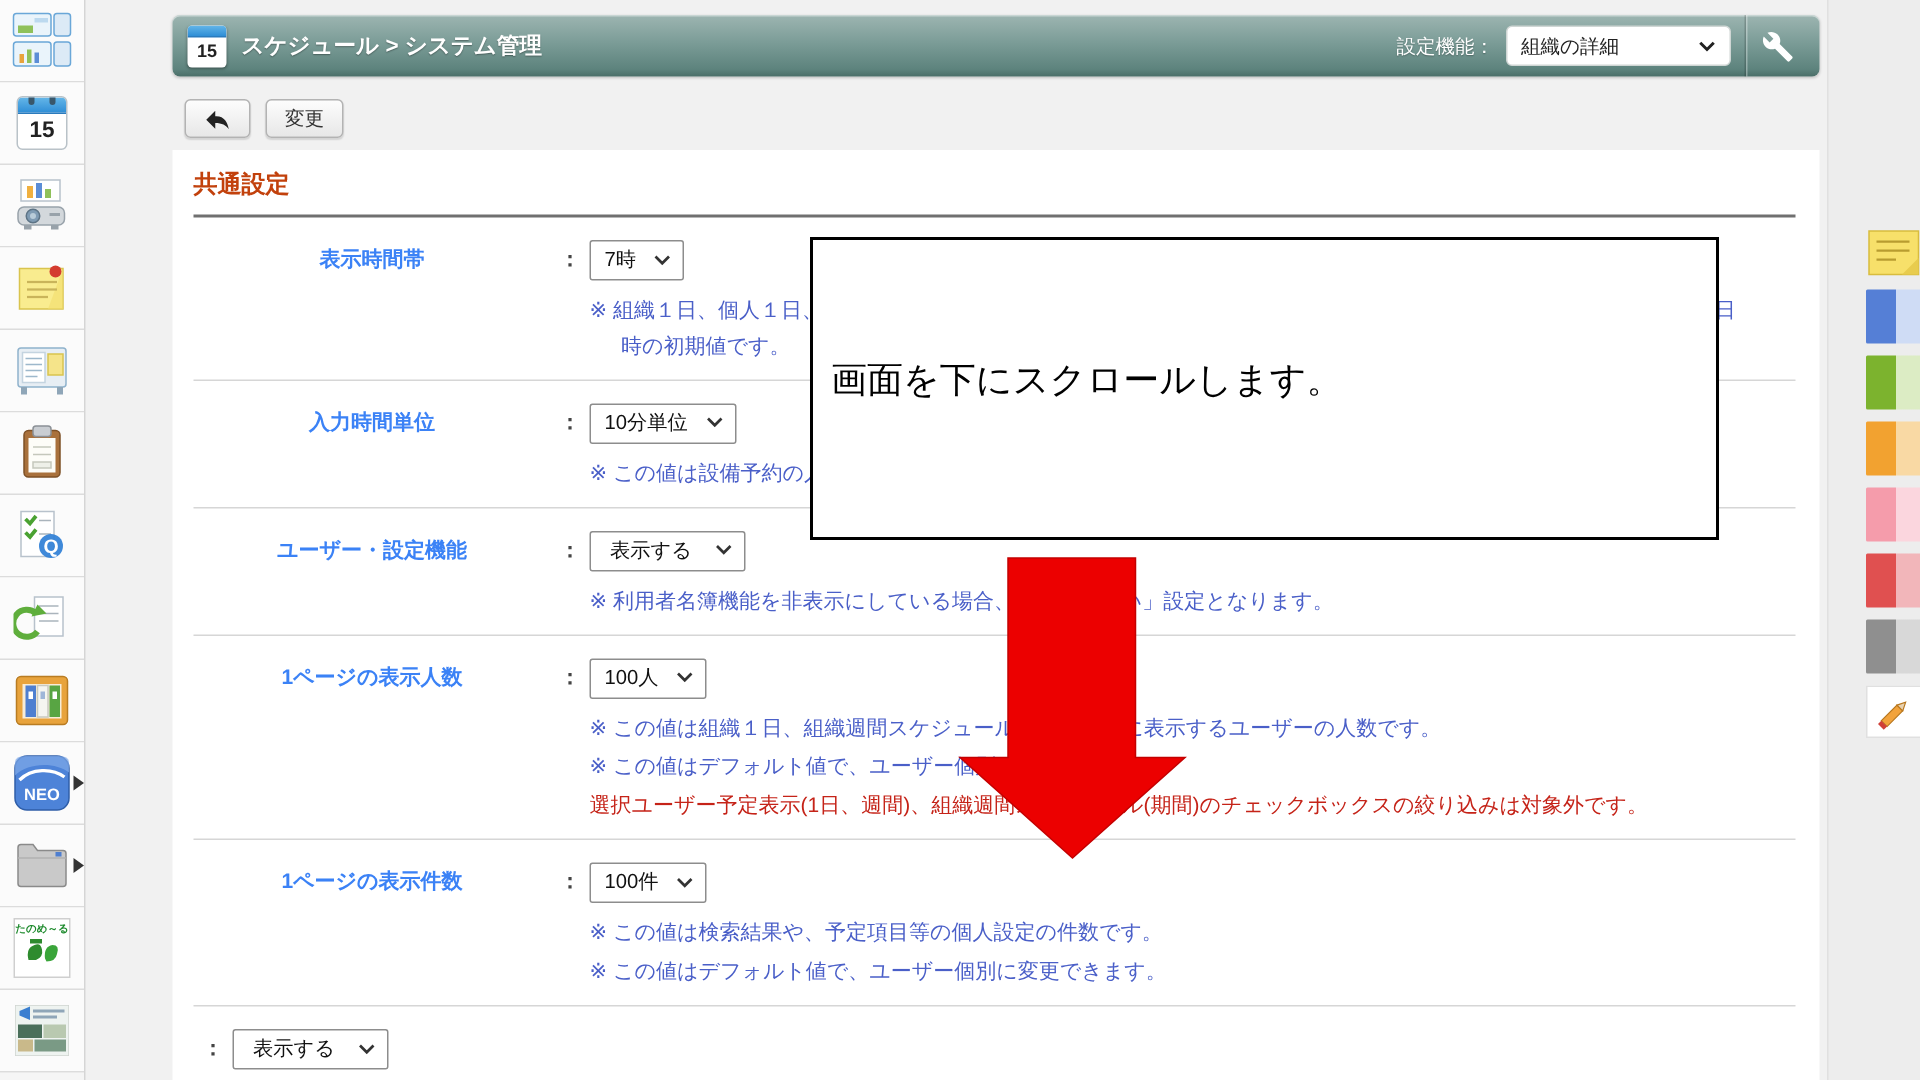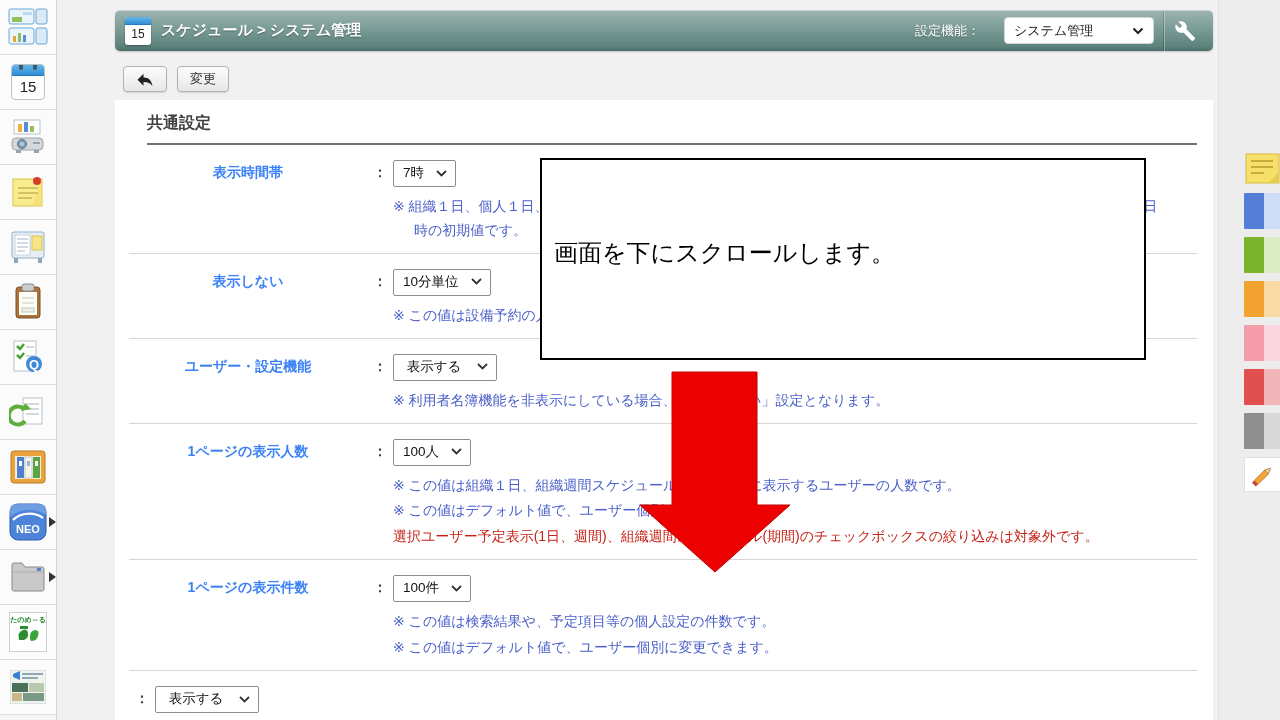--- a/index.html
+++ b/index.html
@@ -13,55 +13,55 @@
   
   .lsb { position:absolute; left:0; top:0; width:57px; height:720px;
          background:#f5f5f5; border-right:1px solid #d5d5d5; }
   .app-cell { height:55px; border-bottom:1px solid #dcdcdc; background:#fbfbfb;
               display:flex; align-items:center; justify-content:center; position:relative; cursor:pointer; }
   .tri { position:absolute; right:0px; top:50%; margin-top:-5px; width:0; height:0;
          border-left:7px solid #333; border-top:5px solid transparent; border-bottom:5px solid transparent; }
   .cal { width:34px; height:36px; background:#fff; border:1px solid #b9c2c8; border-radius:4px; position:relative; overflow:hidden; }
   .cal-top { height:11px; background:linear-gradient(180deg,#64b6e8,#2f8ed6); border-bottom:1px solid #2a7bbd; }
   .cal-peg { position:absolute; top:-2px; width:4px; height:7px; background:#39576b; border-radius:2px; }
-  .cal-num { text-align:center; font-size:15px; font-weight:normal; color:#222; line-height:22px; }
+  .cal-num { text-align:center; font-size:15px; font-weight:bold; color:#222; line-height:22px; }
   .tano-box { width:38px; height:40px; background:#fff; border:1px solid #cfcfcf; text-align:center; padding-top:3px; }
   .tano-text { display:block; color:#1f8b2e; font-weight:bold; font-size:7px; line-height:1.1; }
 
   
   .hdr { position:absolute; left:115px; top:10px; width:1098px; height:41px; border-radius:5px;
          background:linear-gradient(180deg,#9db5b1 0%, #7b9c97 45%, #5d837d 88%, #4a6e68 100%);
          box-shadow: inset 0 1px 0 rgba(255,255,255,.45), 0 1px 2px rgba(0,0,0,.2);
          display:flex; align-items:center; padding:0 8px 0 10px; }
   .hdr-cal { width:26px; height:28px; background:#fff; border-radius:3px; position:relative; overflow:hidden;
              box-shadow:0 1px 2px rgba(0,0,0,.35); flex:none; }
   .hdr-cal .cal-top { height:8px; }
   .hdr-cal .cal-num { font-size:12px; line-height:18px; }
   .hdr-title { color:#fff; font-weight:bold; font-size:15px; margin-left:10px;
                text-shadow:0 1px 1px rgba(0,0,0,.35); flex:1; }
   .hdr-right { display:flex; align-items:center; height:100%; }
-  .hdr-lbl { color:#fff; font-size:13px; margin-right:24px; text-shadow:0 1px 1px rgba(0,0,0,.3); }
+  .hdr-lbl { color:#fff; font-size:13px; margin-right:8px; text-shadow:0 1px 1px rgba(0,0,0,.3); }
   .hdr-select { width:150px; height:27px; background:#fff; border:1px solid #cfd6d4; border-radius:4px;
                 display:flex; align-items:center; justify-content:space-between; padding:0 9px;
                 font-size:13px; color:#222; margin-right:10px; cursor:pointer; }
   .hdr-div { width:1px; height:41px; background:rgba(255,255,255,.35); box-shadow:-1px 0 0 rgba(0,0,0,.18); }
   .hdr-wrench { width:40px; height:41px; background:transparent; border:none; display:flex;
                 align-items:center; justify-content:center; cursor:pointer; }
 
   
   .toolbar { position:absolute; left:123px; top:66px; display:flex; gap:10px; }
   .btn { height:26px; min-width:44px; padding:0 12px; font-size:13px; color:#333;
          background:linear-gradient(180deg,#fdfdfd,#e7e7e7); border:1px solid #b3b3b3; border-radius:4px;
          box-shadow:0 1px 1px rgba(0,0,0,.12); display:flex; align-items:center; justify-content:center; cursor:pointer;
          font-family:inherit; }
 
   
   .content { position:absolute; left:115px; top:100px; width:1098px; height:620px; background:#fff; overflow:hidden; }
-  .sec-title { margin:13px 16px 0 32px; padding-bottom:9px; border-bottom:2px solid #707070;
-               font-size:16px; font-weight:bold; color:#404040; }
+  .sec-title { margin:13px 16px 0 14px; padding-bottom:9px; border-bottom:2px solid #707070;
+               font-size:16px; font-weight:bold; color:#c2410c; }
   .row { display:flex; margin:0 16px 0 14px; padding:15px 0 13px; border-bottom:1px solid #d6d6d6; }
   .row:last-child { border-bottom:none; }
   .row-label { width:238px; flex:none; text-align:center; font-size:14px; font-weight:bold; color:#3b82f6; padding-top:4px; }
   .row-colon { width:26px; flex:none; text-align:center; font-size:14px; font-weight:bold; color:#444; padding-top:4px; }
   .row-body { flex:1; min-width:0; }
   .select { display:inline-flex; align-items:center; gap:12px; background:#fff; border:1px solid #8d8d8d;
             border-radius:2px; padding:3px 8px 4px 9px; font-size:13.5px; color:#111; cursor:pointer;text-align:center; }
   .chev { flex:none; }
   .note { color:#4a5fc8; font-size:14px; margin-top:10px; line-height:1.35; white-space:nowrap; }
   .note + .note { margin-top:7px; }
@@ -232,21 +232,21 @@
 
   <div class="hdr">
     <div class="hdr-cal">
       <div class="cal-top"></div>
       <div class="cal-num">15</div>
     </div>
     <div class="hdr-title">スケジュール &gt; システム管理</div>
     <div class="hdr-right">
       <span class="hdr-lbl">設定機能：</span>
       <div class="hdr-select">
-        <span>システム管理</span>
+        <span>組織の詳細</span>
         <svg width="12" height="8" viewBox="0 0 12 8">
           <polyline points="1.5,1.5 6,6 10.5,1.5" stroke="#222" stroke-width="2" fill="none"></polyline>
         </svg>
       </div>
       <div class="hdr-div"></div>
       <button class="hdr-wrench">
         <svg width="22" height="22" viewBox="0 0 24 24">
           <path fill="#fff" d="M22.7 19.3l-9.1-9.1c.9-2.3.4-5-1.5-6.9-2-2-5-2.4-7.4-1.3L9 6.3 6.3 9 2 4.7c-1.1 2.4-.7 5.4 1.3 7.4 1.9 1.9 4.6 2.4 6.9 1.5l9.1 9.1c.4.4 1 .4 1.4 0l2-2c.4-.4.4-1 0-1.4z"></path>
         </svg>
       </button>
@@ -274,21 +274,21 @@
           <svg class="chev" width="11" height="7" viewBox="0 0 11 7">
               <polyline points="1,1 5.5,5.5 10,1" stroke="#333" stroke-width="1.8" fill="none"></polyline>
             </svg>
         </div>
         <div class="note">※ 組織１日、個人１日、設備日のスケジュール画面で表示する時間帯と、予定や設備予約などを入力するときの画面の日</div>
         <div class="note indent">時の初期値です。</div>
       </div>
     </div>
 
     <div class="row">
-      <div class="row-label">表示しない</div>
+      <div class="row-label">入力時間単位</div>
       <div class="row-colon">：</div>
       <div class="row-body">
         <div class="select">
           <span>10分単位</span>
           <svg class="chev" width="11" height="7" viewBox="0 0 11 7">
               <polyline points="1,1 5.5,5.5 10,1" stroke="#333" stroke-width="1.8" fill="none"></polyline>
             </svg>
         </div>
         <div class="note">※ この値は設備予約の入力時間単位の初期値です。</div>
       </div>

